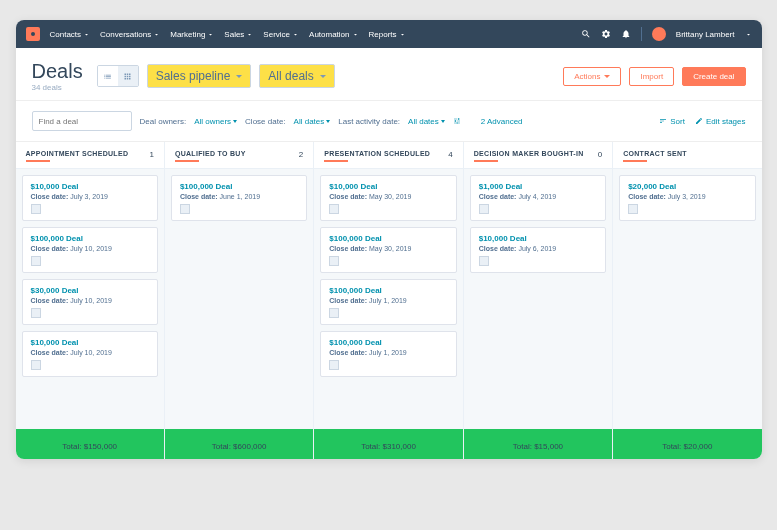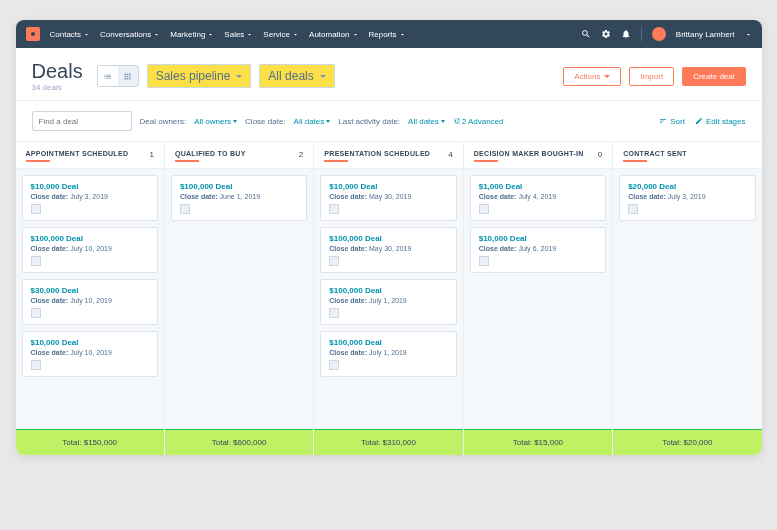--- a/index.html
+++ b/index.html
@@ -28,39 +28,39 @@
 .btn-outline{color:#ff7a59;background:#fff}
 .btn-primary{background:#ff7a59;color:#fff}
 .btn .caret{width:0;height:0;border-left:3px solid transparent;border-right:3px solid transparent;border-top:3px solid #ff7a59}
 .filters{padding:10px 16px;display:flex;align-items:center;gap:8px;font-size:8px;color:#516f90;border-bottom:1px solid #eee}
 .search-box{border:1px solid #cbd6e2;border-radius:2px;padding:4px 6px;display:flex;align-items:center;width:100px;background:#fff}
 .search-box input{border:0;outline:0;font-size:8px;flex:1;color:#99acc2;background:transparent}
 .search-box svg{width:10px;height:10px;fill:#0091ae}
 .filter-label{color:#516f90}
 .filter-val{color:#0091ae;display:flex;align-items:center;gap:2px;cursor:pointer}
 .filter-val .caret{width:0;height:0;border-left:2px solid transparent;border-right:2px solid transparent;border-top:3px solid #0091ae}
-.adv{color:#0091ae;display:flex;align-items:center;gap:1px;cursor:pointer}
+.adv{color:#0091ae;display:flex;align-items:center;gap:20px;cursor:pointer}
 .adv-icon{width:8px;height:8px;fill:#0091ae}
 .right-links{margin-left:auto;display:flex;gap:10px}
 .link{color:#0091ae;display:flex;align-items:center;gap:3px;cursor:pointer}
 .link svg{width:8px;height:8px;fill:#0091ae}
 .board{display:flex;overflow-x:hidden}
 .col{flex:1;min-width:0;border-right:1px solid #eaf0f6;display:flex;flex-direction:column}
 .col:last-child{border-right:0}
 .col-header{padding:8px 10px 6px;border-bottom:1px solid #eaf0f6;display:flex;justify-content:space-between;align-items:flex-start}
 .col-title{font-size:7px;font-weight:700;color:#33475b;text-transform:uppercase;letter-spacing:0.3px}
 .col-count{font-size:8px;color:#33475b}
 .col-underline{width:24px;height:2px;background:#ff7a59;margin-top:3px}
 .cards{padding:6px;flex:1;background:#f5f8fa;min-height:260px}
 .card{background:#fff;border:1px solid #dfe3eb;border-radius:2px;padding:6px 8px;margin-bottom:6px}
 .card-title{font-size:8px;color:#0091ae;font-weight:700;margin-bottom:2px}
 .card-sub{font-size:7px;color:#516f90}
 .card-sub span{font-weight:600}
 .card-icon{width:10px;height:10px;background:#eaf0f6;border:1px solid #cbd6e2;margin-top:4px}
-.col-footer{padding:8px;text-align:center;font-size:8px;color:#33475b;border-top:1px solid #22c55e;background:#bef264}
+.col-footer{padding:8px;text-align:center;font-size:8px;color:#33475b;border-top:5px solid #22c55e;background:#22c55e}
 .chev{width:7px;height:7px;fill:#fff}
 </style>
 </head>
 <body>
 
 <div class="laptop">
 
   <div class="topbar">
     <div class="logo"></div>
     <div class="nav" id="nav">

